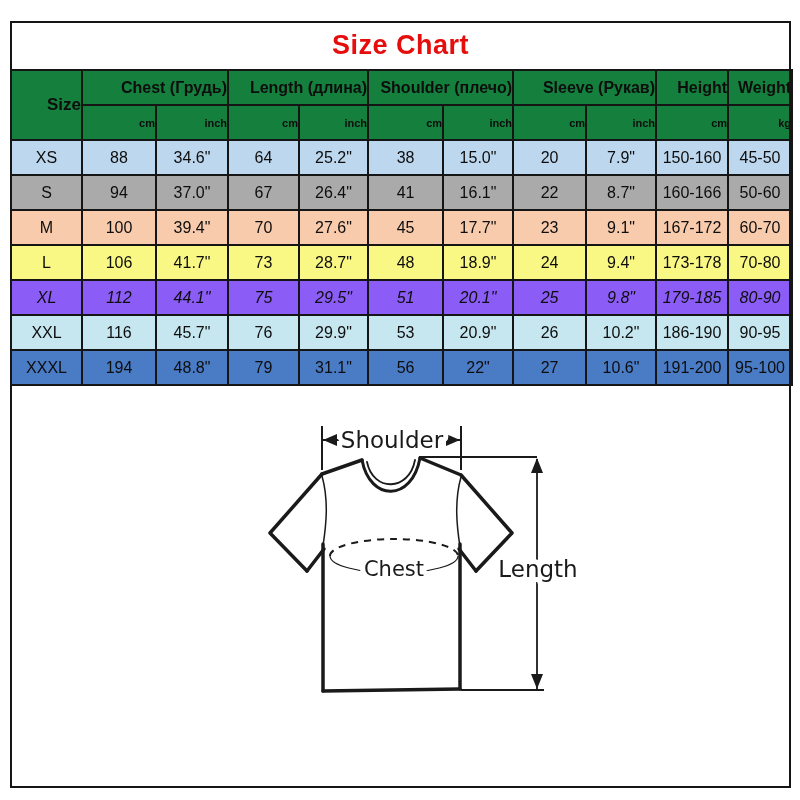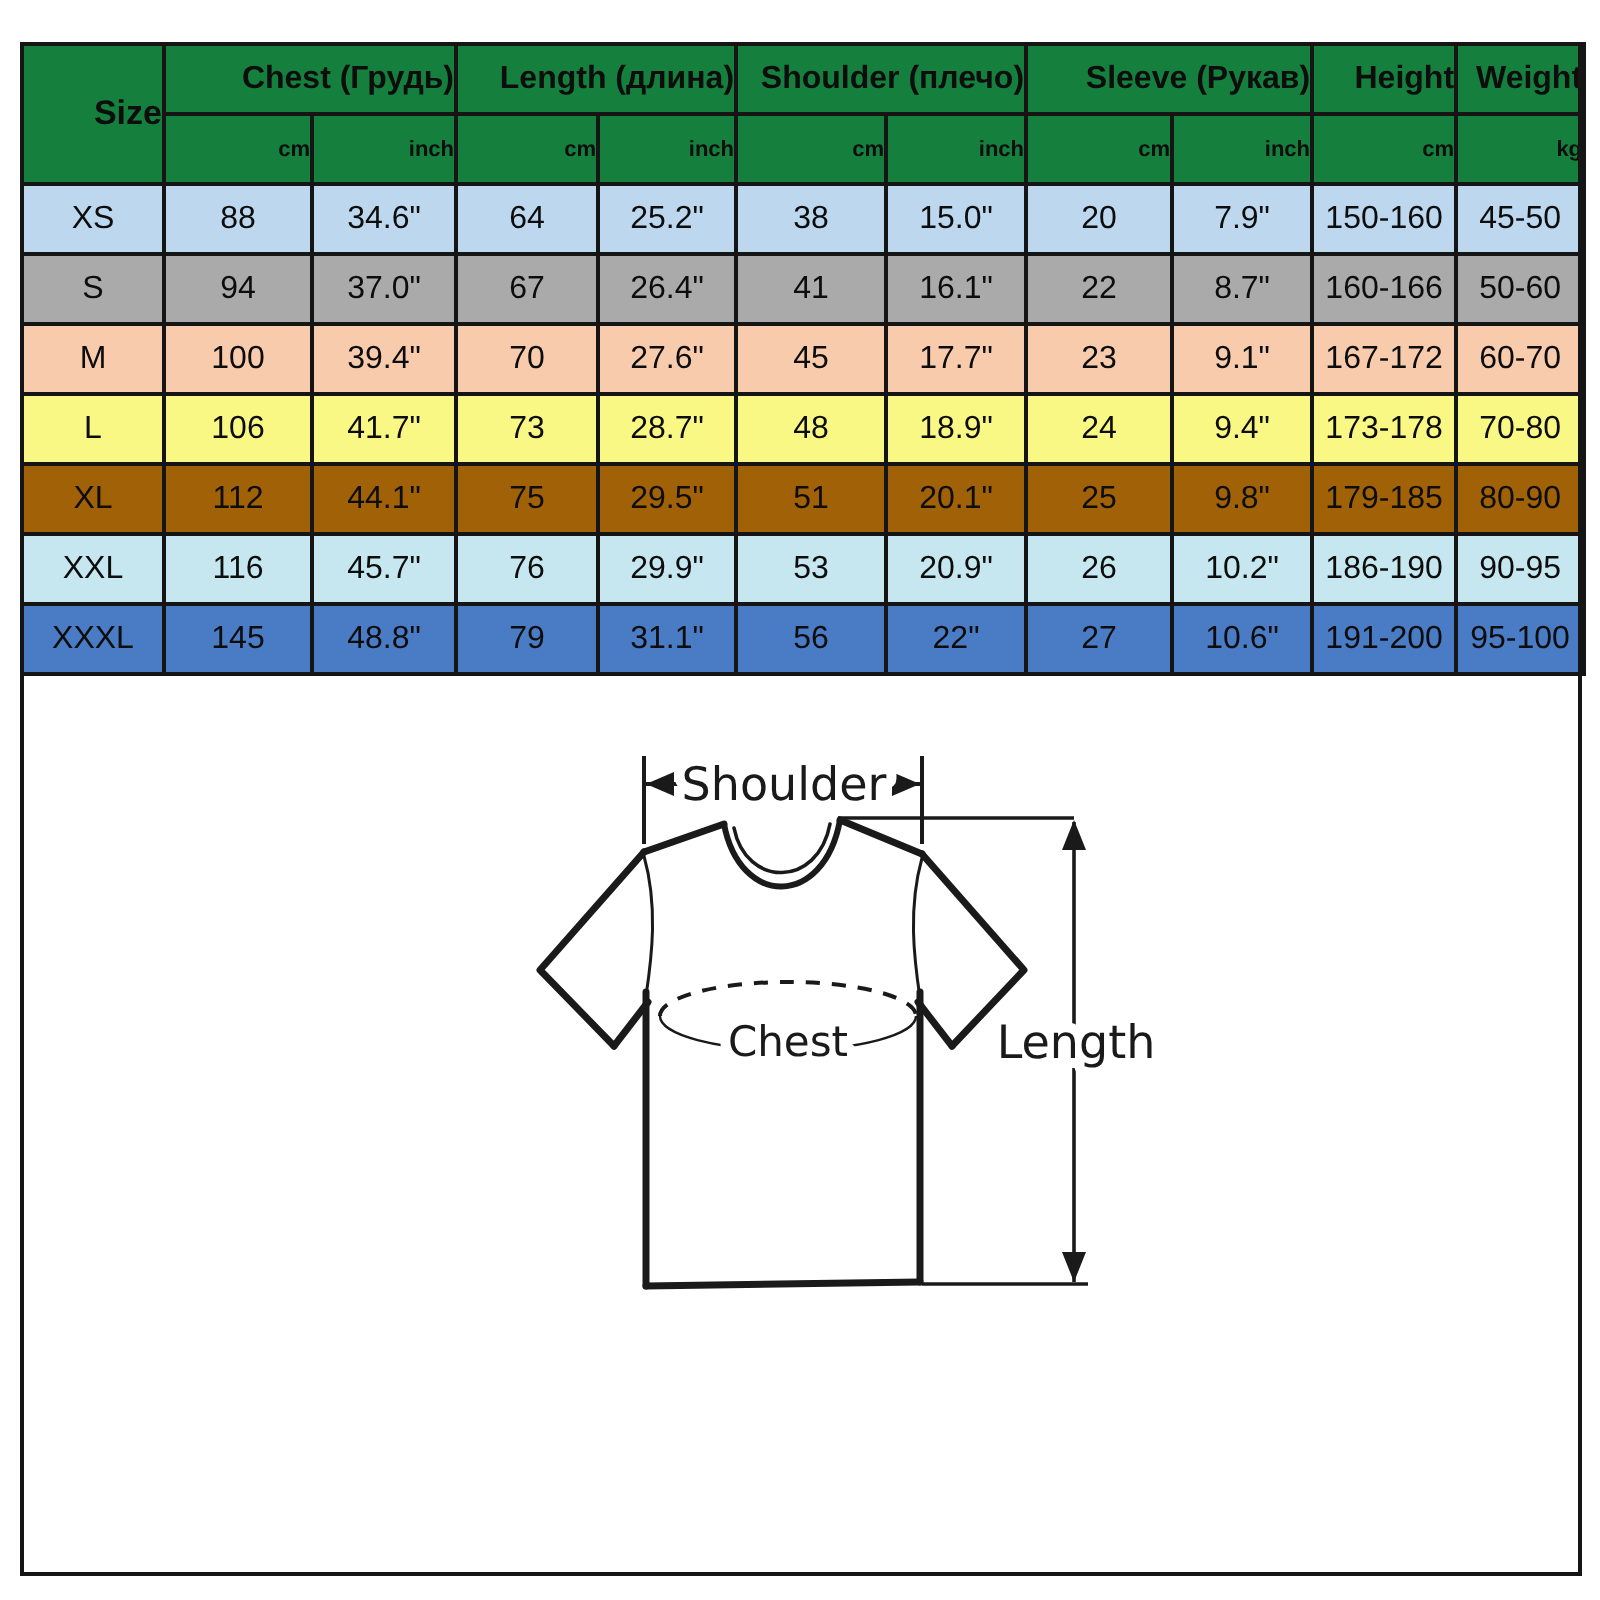--- a/index.html
+++ b/index.html
@@ -24,20 +24,23 @@
   .diag-label{font-family:"DejaVu Sans",sans-serif;fill:#1a1a1a;
     paint-order:stroke;stroke:#ffffff;stroke-width:10px;stroke-linejoin:round;
     text-anchor:middle;}
 </style>
 </head>
 <body>
 
 <div class="sheet">
   <div class="frame"></div>
 
+  <div class="title-row">
+    <span id="title-text" style="color: rgb(230, 13, 13);">Size Chart</span>
+  </div>
 
   <table>
     <colgroup>
       <col style="width:71px">
         <col style="width:74px">
         <col style="width:72px">
       <col style="width:71px">
         <col style="width:69px">
         <col style="width:75px">
       <col style="width:70px">
@@ -115,21 +118,21 @@
       <td>41.7"</td>
       <td>73</td>
       <td>28.7"</td>
       <td>48</td>
       <td>18.9"</td>
       <td>24</td>
       <td>9.4"</td>
       <td>173-178</td>
       <td>70-80</td>
     </tr>
-        <tr style="background: #a16207;">
+        <tr style="background: #8b5cf6; font-style: italic;">
       <td class="size-cell">XL</td>
       <td>112</td>
       <td>44.1"</td>
       <td>75</td>
       <td>29.5"</td>
       <td>51</td>
       <td>20.1"</td>
       <td>25</td>
       <td>9.8"</td>
       <td>179-185</td>
@@ -143,21 +146,21 @@
       <td>29.9"</td>
       <td>53</td>
       <td>20.9"</td>
       <td>26</td>
       <td>10.2"</td>
       <td>186-190</td>
       <td>90-95</td>
     </tr>
         <tr style="background: rgb(74, 123, 197); padding-left: 26px;">
       <td class="size-cell">XXXL</td>
-      <td>145</td>
+      <td>194</td>
       <td>48.8"</td>
       <td>79</td>
       <td>31.1"</td>
       <td>56</td>
       <td>22"</td>
       <td>27</td>
       <td>10.6"</td>
       <td>191-200</td>
       <td>95-100</td>
     </tr>

